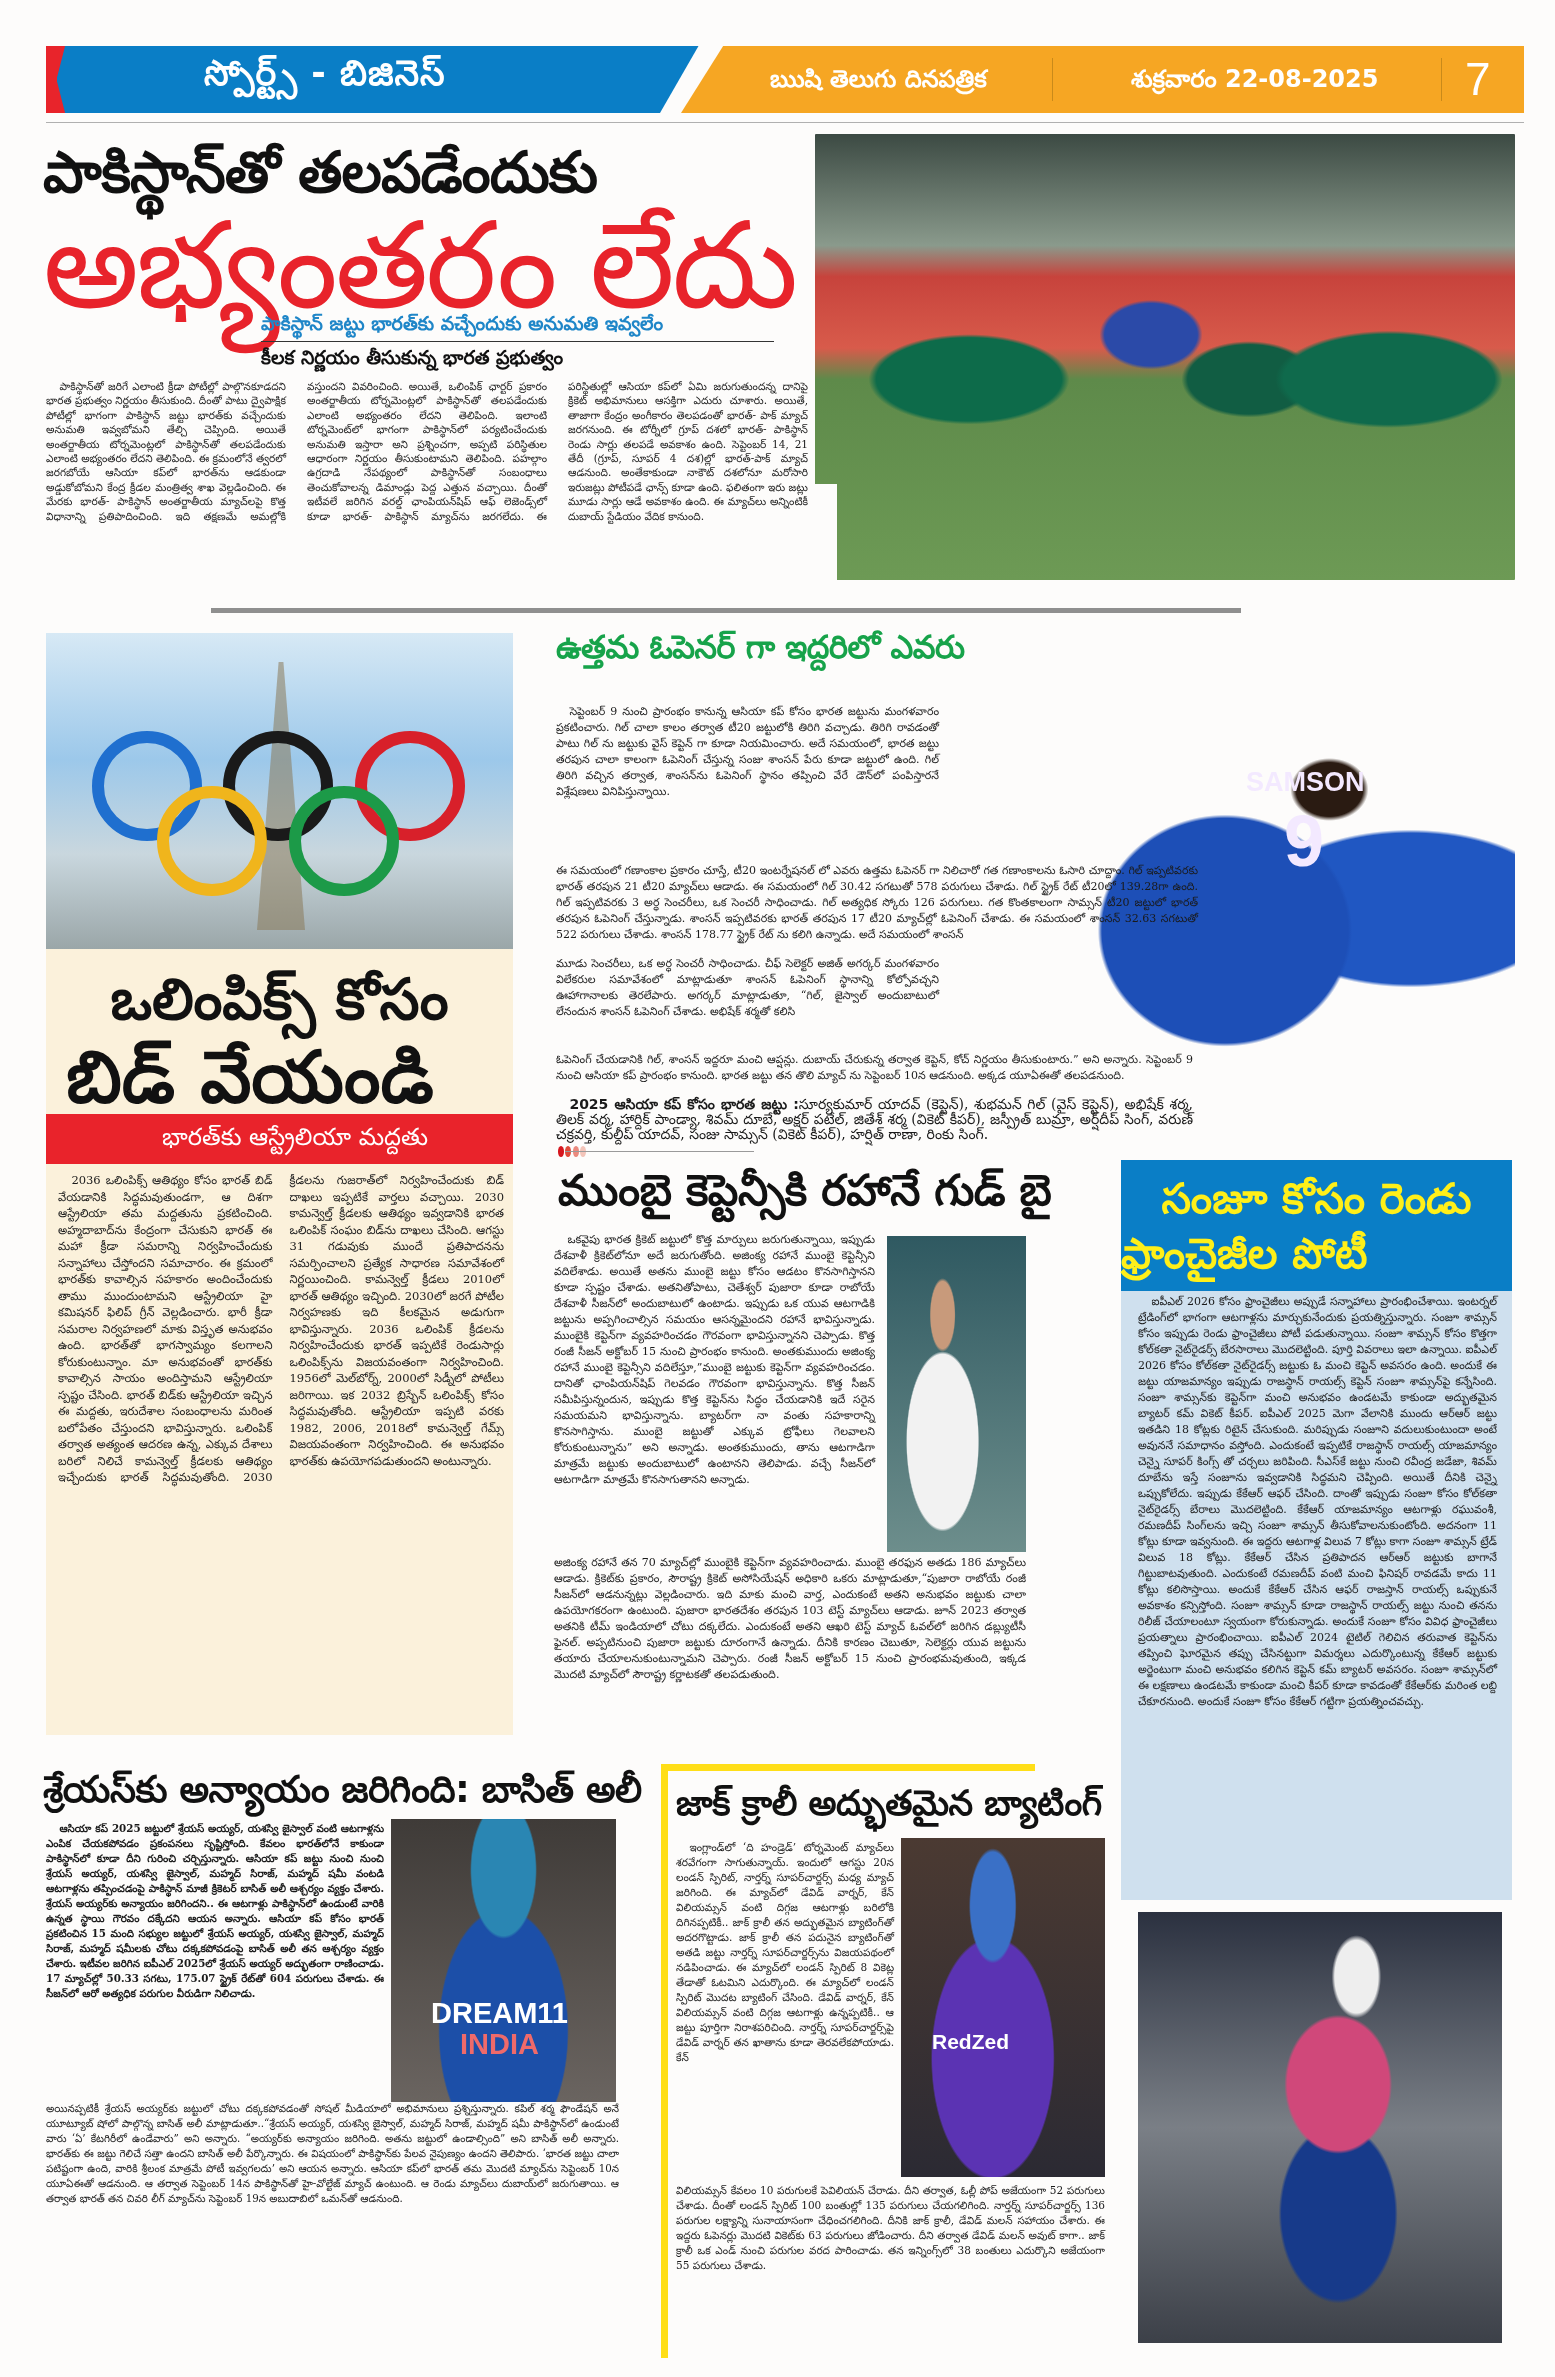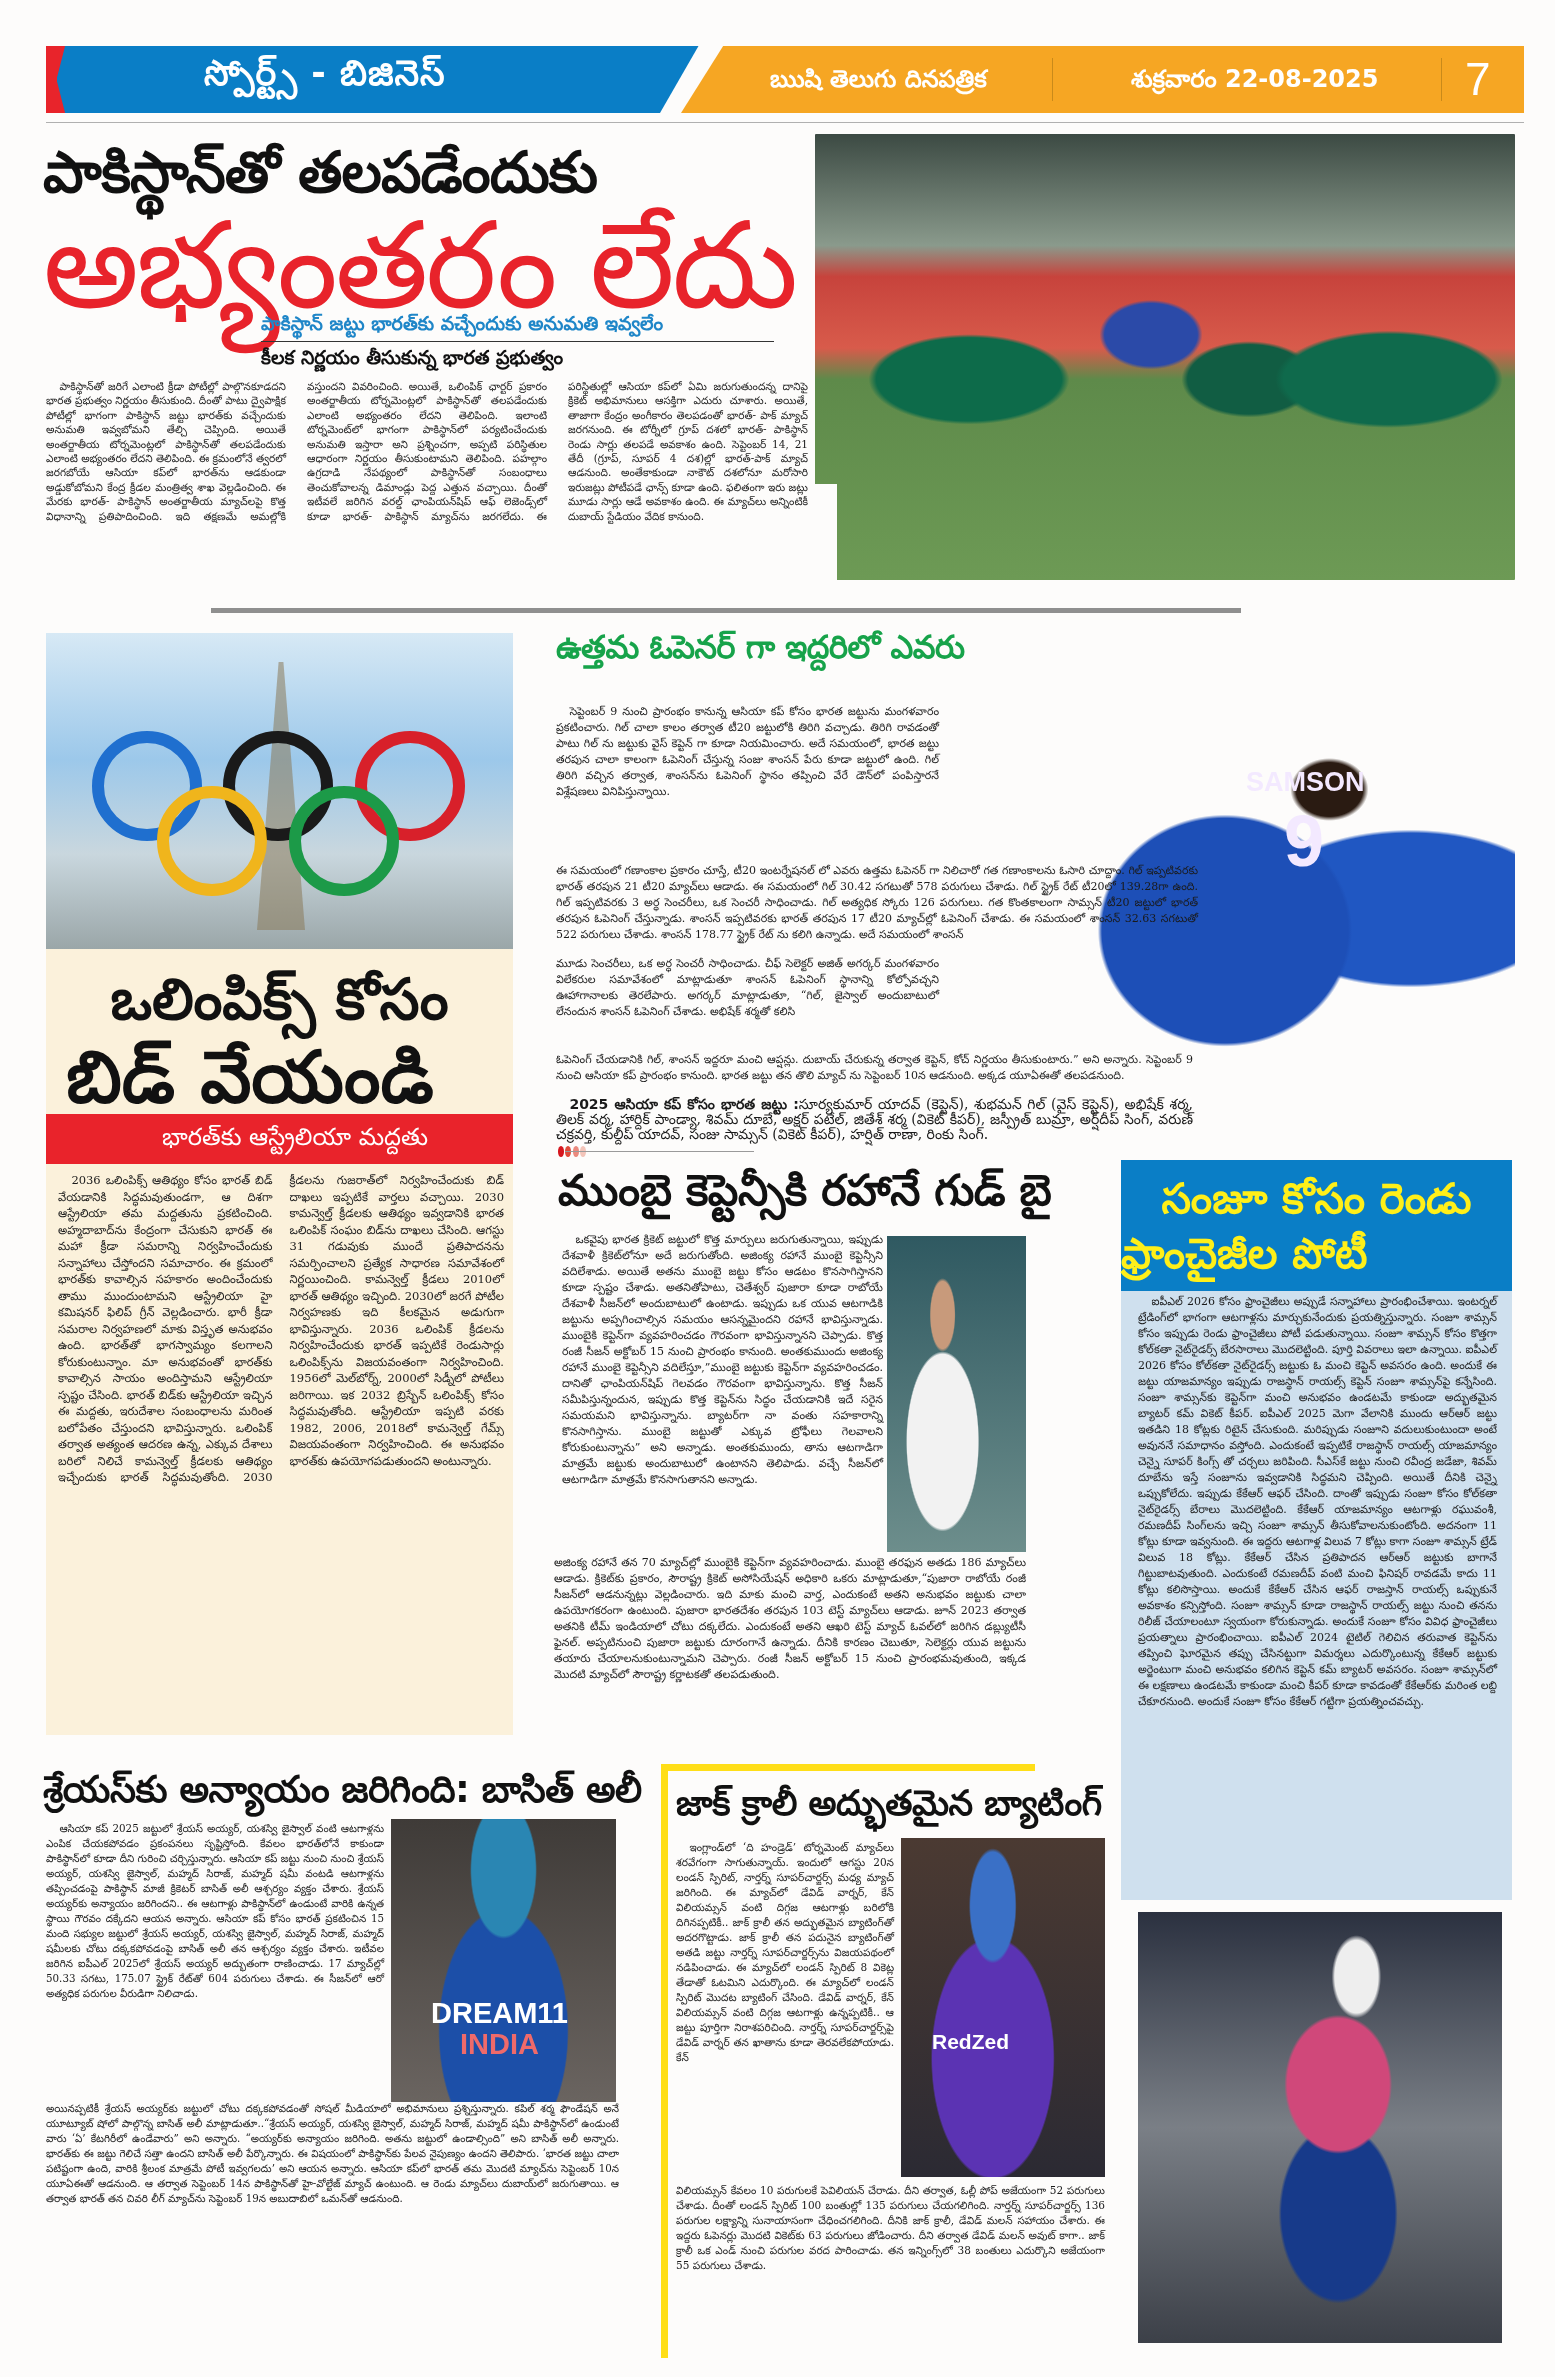--- a/index.html
+++ b/index.html
@@ -79,39 +79,39 @@
   
   .dot { position:absolute; width:5.8px; height:10.5px; border-radius:50%; top:1146px; }
   #dots-rule { left:565px; top:1151px; width:189px; height:1.4px; background:#9a9a9a; }
 
   
   #rh-head { left:558px; top:1165px; font-size:43px; font-weight:bold; color:#111; letter-spacing:-0.5px; }
   #rh-photo { left:887px; top:1236px; width:139px; height:316px;
     background: radial-gradient(ellipse at 40% 25%, #c89a7b 0 10%, transparent 11%),
                 radial-gradient(ellipse at 40% 65%, #f2f2f2 0 30%, transparent 31%),
                 linear-gradient(180deg,#2f5961,#6d8e8c); }
-  #rh-text { left:554px; top:1232px; width:321px; font-size:11px; line-height:16px;margin-left:8px; }
+  #rh-text { left:554px; top:1232px; width:321px; font-size:11px; line-height:16px; }
   #rh-text2 { left:554px; top:1555px; width:472px; font-size:11px; line-height:16px; }
 
   
   #sj-head-bg { left:1121px; top:1160px; width:391px; height:131px; background:#0a7ec6; }
   #sj-head1 { left:1121px; top:1174px; width:391px; text-align:center; font-size:42px; font-weight:bold; color:#ffef19; }
   #sj-head2 { left:1121px; top:1229px; width:391px; text-align:left; font-size:42px; font-weight:bold; color:#ffef19; }
   #sj-body-bg { left:1121px; top:1291px; width:391px; height:609px; background:#cfe0ee; }
   #sj-body { left:1138px; top:1294px; width:359px; font-size:11px; line-height:16px; }
   #sj-photo { left:1138px; top:1912px; width:364px; height:431px;
     background:
       radial-gradient(ellipse at 55% 40%, #d0487a 0 18%, transparent 19%),
       radial-gradient(ellipse at 55% 70%, #173a8a 0 20%, transparent 21%),
       radial-gradient(ellipse at 60% 15%, #eee 0 7%, transparent 8%),
       linear-gradient(180deg,#2b3140,#7a7f86 50%,#3c4048); }
 
   
   #sh-head { left:43px; top:1768px; font-size:37px; font-weight:bold; color:#111; letter-spacing:-0.5px; }
-  #sh-text { left:46px; top:1821px; width:338px; font-size:10.3px; line-height:15px; }
+  #sh-text { left:46px; top:1821px; width:338px; font-size:10.3px; line-height:15px;font-weight:bold; }
   #sh-text2 { left:46px; top:2101px; width:573px; font-size:10.3px; line-height:15px; }
   #sh-photo { left:391px; top:1819px; width:225px; height:283px;
     background:
       radial-gradient(ellipse at 50% 18%, #2a86b3 0 20%, transparent 21%),
       radial-gradient(ellipse at 50% 75%, #1c4fa8 0 40%, transparent 41%),
       linear-gradient(180deg,#3f3b38,#6a6460); }
   #sh-jersey { left:431px; top:1998px; font-size:29px; font-weight:bold; color:#fff; font-family:"Liberation Sans",sans-serif; line-height:30px; }
   #sh-jersey2 { left:460px; top:2028px; font-size:29px; font-weight:bold; color:#ef6a6a; font-family:"Liberation Sans",sans-serif; }
 
   

